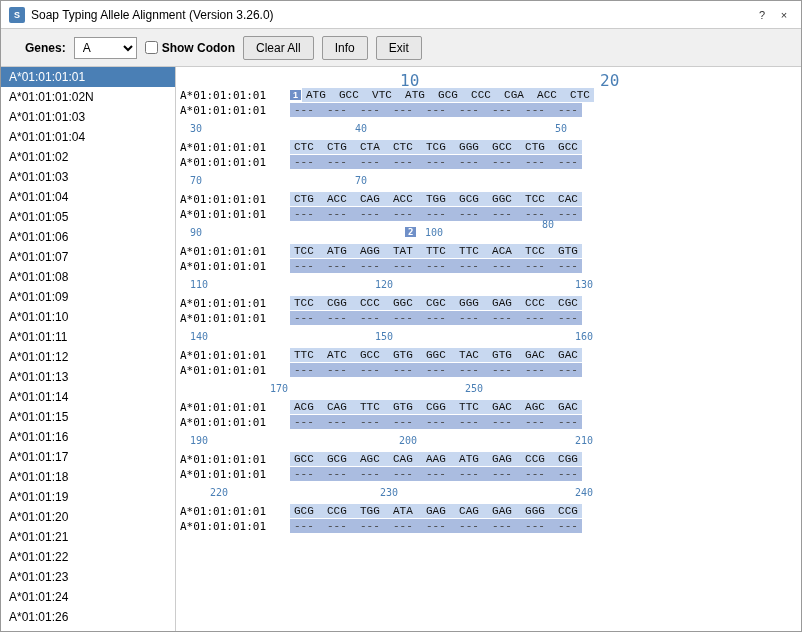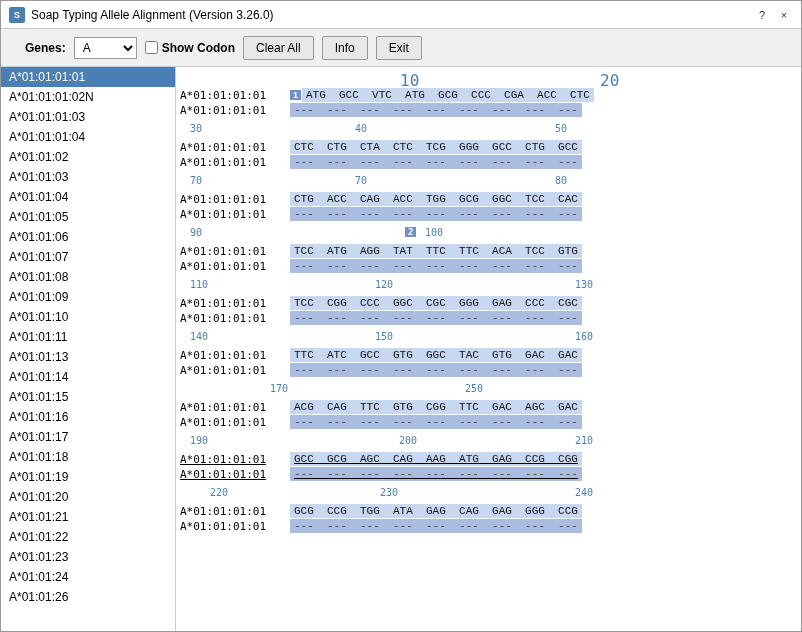--- a/index.html
+++ b/index.html
@@ -180,20 +180,21 @@
         <div class="sidebar-item">A*01:01:02</div>
         <div class="sidebar-item">A*01:01:03</div>
         <div class="sidebar-item">A*01:01:04</div>
         <div class="sidebar-item">A*01:01:05</div>
         <div class="sidebar-item">A*01:01:06</div>
         <div class="sidebar-item">A*01:01:07</div>
         <div class="sidebar-item">A*01:01:08</div>
         <div class="sidebar-item">A*01:01:09</div>
         <div class="sidebar-item">A*01:01:10</div>
         <div class="sidebar-item">A*01:01:11</div>
+        <div class="sidebar-item">A*01:01:12</div>
         <div class="sidebar-item">A*01:01:13</div>
         <div class="sidebar-item">A*01:01:14</div>
         <div class="sidebar-item">A*01:01:15</div>
         <div class="sidebar-item">A*01:01:16</div>
         <div class="sidebar-item">A*01:01:17</div>
         <div class="sidebar-item">A*01:01:18</div>
         <div class="sidebar-item">A*01:01:19</div>
         <div class="sidebar-item">A*01:01:20</div>
         <div class="sidebar-item">A*01:01:21</div>
         <div class="sidebar-item">A*01:01:22</div>
@@ -230,21 +231,21 @@
           </div>
           <div style="display: flex; align-items: center; margin-bottom: 4px;">
             <div style="width: 110px; font-family: monospace; font-size: 11px; flex-shrink: 0;">A*01:01:01:01</div>
             <div style="font-family: &quot;Courier New&quot;, monospace; font-size: 11px; background: rgb(170, 188, 224); padding: 1px 4px; color: rgb(68, 68, 68); white-space: pre;">---  ---  ---  ---  ---  ---  ---  ---  ---</div>
           </div>
         </div>
         <div style="margin-bottom: 6px;">
           <div style="display: flex; padding-left: 110px; font-family: monospace; font-size: 10px; color: rgb(74, 127, 181); position: relative; height: 16px; margin-bottom: 1px;">
             <span style="position: absolute; left: 10px;">70</span>
             <span style="position: absolute; left: 175px;">70</span>
-            <span style="position: absolute; left: 375px;">80</span>
+            <span style="position: absolute; left: 362px; margin-top: 44px;">80</span>
           </div>
           <div style="display: flex; align-items: center; margin-bottom: 1px;">
             <div style="width: 110px; font-family: monospace; font-size: 11px; flex-shrink: 0;">A*01:01:01:01</div>
             <div style="font-family: &quot;Courier New&quot;, monospace; font-size: 11px; background: rgb(200, 216, 240); padding: 1px 4px; color: rgb(17, 17, 17); white-space: pre;">CTG  ACC  CAG  ACC  TGG  GCG  GGC  TCC  CAC</div>
           </div>
           <div style="display: flex; align-items: center; margin-bottom: 4px;">
             <div style="width: 110px; font-family: monospace; font-size: 11px; flex-shrink: 0;">A*01:01:01:01</div>
             <div style="font-family: &quot;Courier New&quot;, monospace; font-size: 11px; background: rgb(170, 188, 224); padding: 1px 4px; color: rgb(68, 68, 68); white-space: pre;">---  ---  ---  ---  ---  ---  ---  ---  ---</div>
           </div>
         </div>
@@ -300,21 +301,21 @@
           </div>
           <div style="display: flex; align-items: center; margin-bottom: 1px;">
             <div style="width: 110px; font-family: monospace; font-size: 11px; flex-shrink: 0;">A*01:01:01:01</div>
             <div style="font-family: &quot;Courier New&quot;, monospace; font-size: 11px; background: rgb(200, 216, 240); padding: 1px 4px; color: rgb(17, 17, 17); white-space: pre;">ACG  CAG  TTC  GTG  CGG  TTC  GAC  AGC  GAC</div>
           </div>
           <div style="display: flex; align-items: center; margin-bottom: 4px;">
             <div style="width: 110px; font-family: monospace; font-size: 11px; flex-shrink: 0;">A*01:01:01:01</div>
             <div style="font-family: &quot;Courier New&quot;, monospace; font-size: 11px; background: rgb(170, 188, 224); padding: 1px 4px; color: rgb(68, 68, 68); white-space: pre;">---  ---  ---  ---  ---  ---  ---  ---  ---</div>
           </div>
         </div>
-        <div style="margin-bottom: 6px; text-decoration: underline;">
+        <div style="margin-bottom: 6px;">
           <div style="display: flex; padding-left: 110px; font-family: monospace; font-size: 10px; color: rgb(74, 127, 181); position: relative; height: 16px; margin-bottom: 1px;">
             <span style="position: absolute; left: 10px;">190</span>
             <span style="position: absolute; left: 195px; margin-left: 24px;">200</span>
             <span style="position: absolute; left: 395px;">210</span>
           </div>
           <div style="display: flex; align-items: center; margin-bottom: 1px;">
             <div style="width: 110px; font-family: monospace; font-size: 11px; flex-shrink: 0;">A*01:01:01:01</div>
             <div style="font-family: &quot;Courier New&quot;, monospace; font-size: 11px; background: rgb(200, 216, 240); padding: 1px 4px; color: rgb(17, 17, 17); white-space: pre;">GCC  GCG  AGC  CAG  AAG  ATG  GAG  CCG  CGG</div>
           </div>
           <div style="display: flex; align-items: center; margin-bottom: 4px;">

